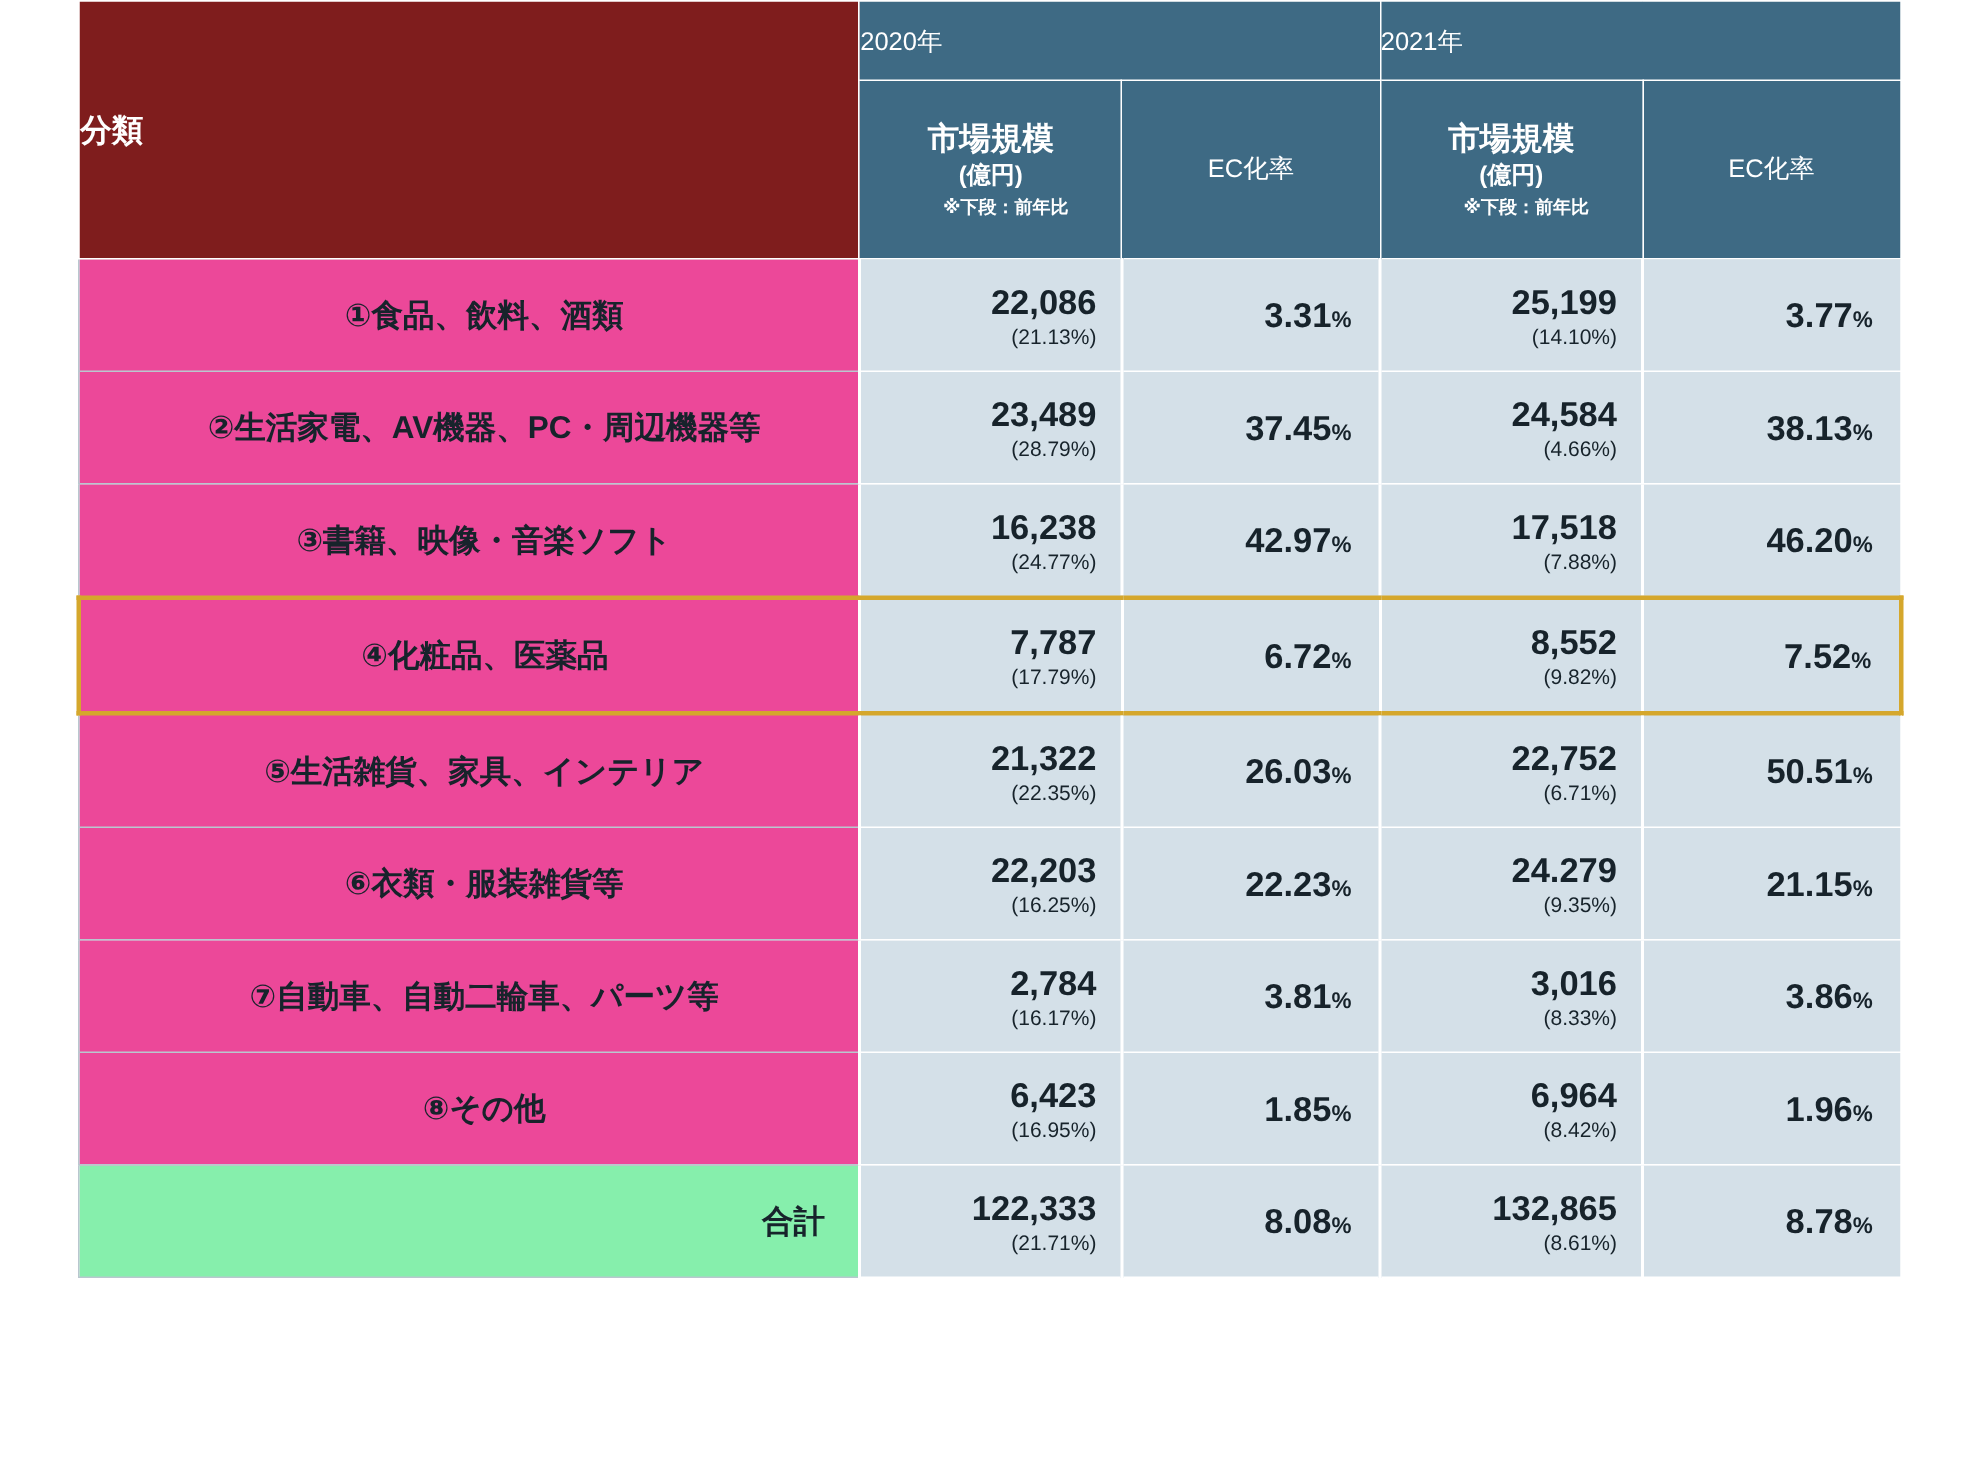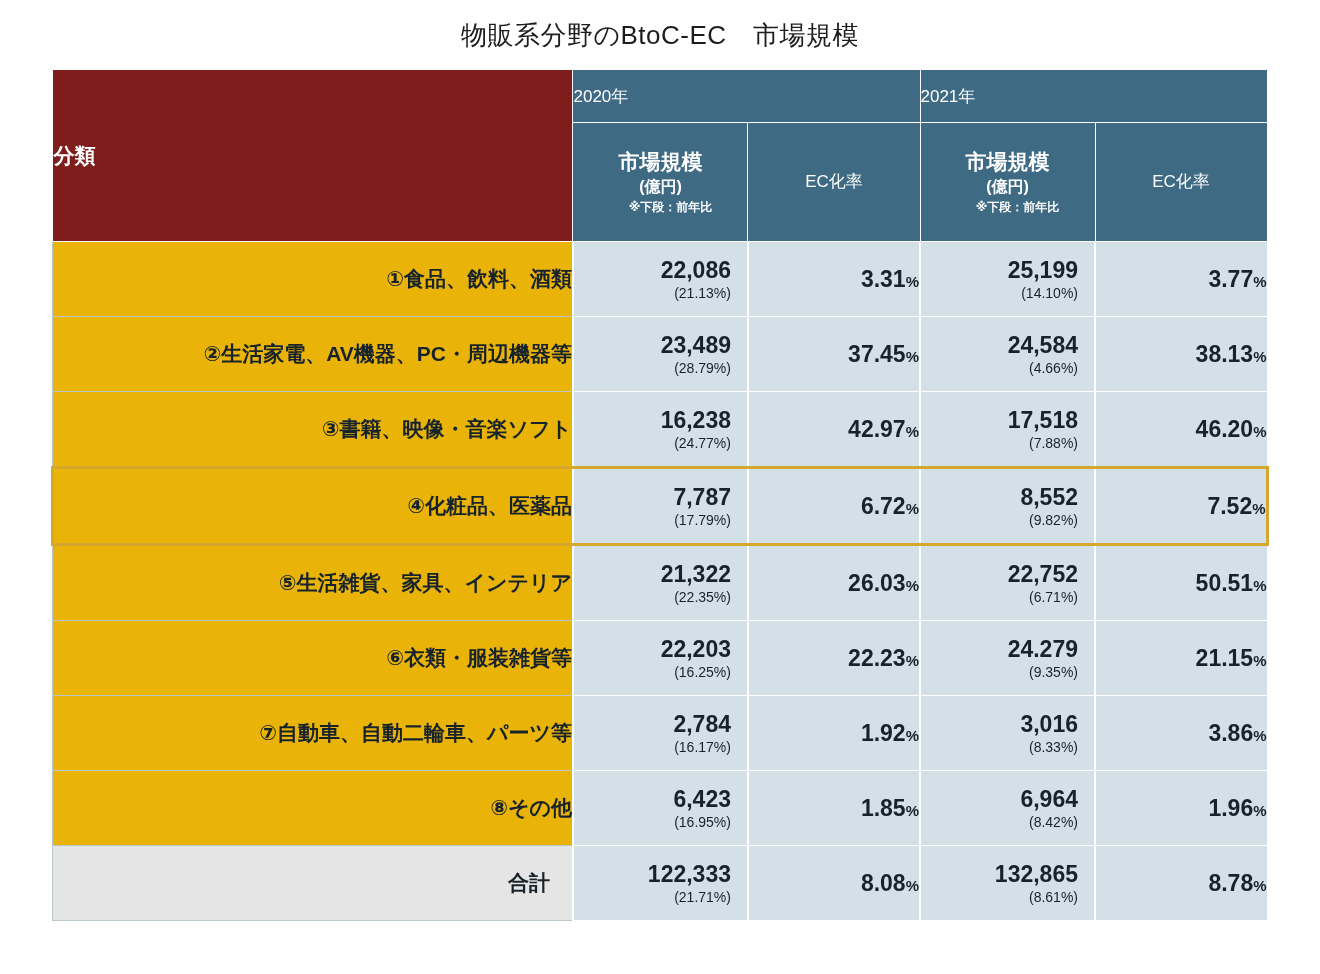--- a/index.html
+++ b/index.html
@@ -92,35 +92,35 @@
     font-size: 17px;
     font-weight: normal;
   }
   .sep-left { border-left: 2px solid #ffffff; }
 
   
   .market tbody tr td {
     height: 74px;
   }
   td.cat {
-    background: #eab308;
+    background: #ec4899;
     border-bottom: 1px solid #b9c7cf;
     border-top: 1px solid #ffffff;
     border-left: 1px solid #b9c7cf;
     border-right: 1px solid #b9c7cf;
     font-size: 21px;
     font-weight: bold;
     color: #17232b;
-    text-align: right;
+    text-align: center;
     padding-left: 20px;
   }
   td.cat.total {
     text-align: right;
     padding-right: 22px;
-    background: #e5e5e5;
+    background: #86efac;
   }
   td.num {
     background: #d4e0e8;
     text-align: right;
     padding-right: 16px;
     line-height: 1.15;
     border-left: 2px solid #ffffff;
   }
   td.num .main {
     font-size: 23px;
@@ -130,20 +130,21 @@
   }
   td.num .sub {
     font-size: 14px;
     color: #17232b;
     display: block;
     margin-top: 2px;
   }
   td.rate {
     background: #d4e0e8;
     text-align: right;
+    padding-right: 18px;
     border-left: 2px solid #ffffff;
   }
   td.rate .val {
     font-size: 23px;
     font-weight: bold;
     color: #17232b;
   }
   td.rate .pct {
     font-size: 15px;
     font-weight: bold;
@@ -166,21 +167,20 @@
   }
   tr.highlight td.last-cell {
     border-right: 3px solid #d5a72c;
   }
 </style>
 </head>
 <body>
 
 <div class="page">
 
-  <div class="title">物販系分野のBtoC-EC　市場規模</div>
 
   <table class="market">
     <colgroup>
       <col class="c-cat">
       <col class="c-size">
       <col class="c-rate">
       <col class="c-size">
       <col class="c-rate">
     </colgroup>
     <thead>
@@ -286,21 +286,21 @@
             <span class="sub">(9.35%)</span>
           </td>
           <td class="rate last-cell"><span class="val">21.15</span><span class="pct">%</span></td>
         </tr>
         <tr>
           <td class="cat">⑦自動車、自動二輪車、パーツ等</td>
           <td class="num">
             <span class="main">2,784</span>
             <span class="sub">(16.17%)</span>
           </td>
-          <td class="rate"><span class="val">1.92</span><span class="pct">%</span></td>
+          <td class="rate"><span class="val">3.81</span><span class="pct">%</span></td>
           <td class="num">
             <span class="main">3,016</span>
             <span class="sub">(8.33%)</span>
           </td>
           <td class="rate last-cell"><span class="val">3.86</span><span class="pct">%</span></td>
         </tr>
         <tr>
           <td class="cat">⑧その他</td>
           <td class="num">
             <span class="main">6,423</span>

